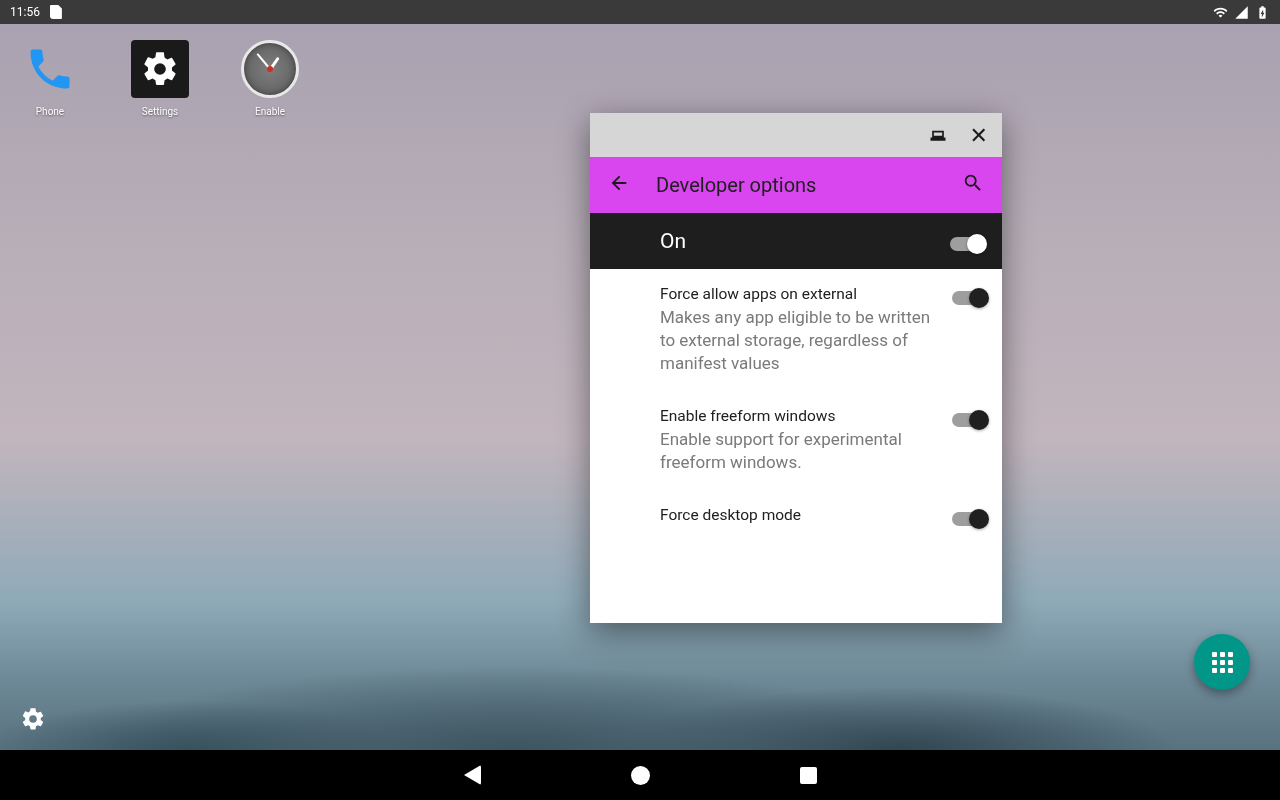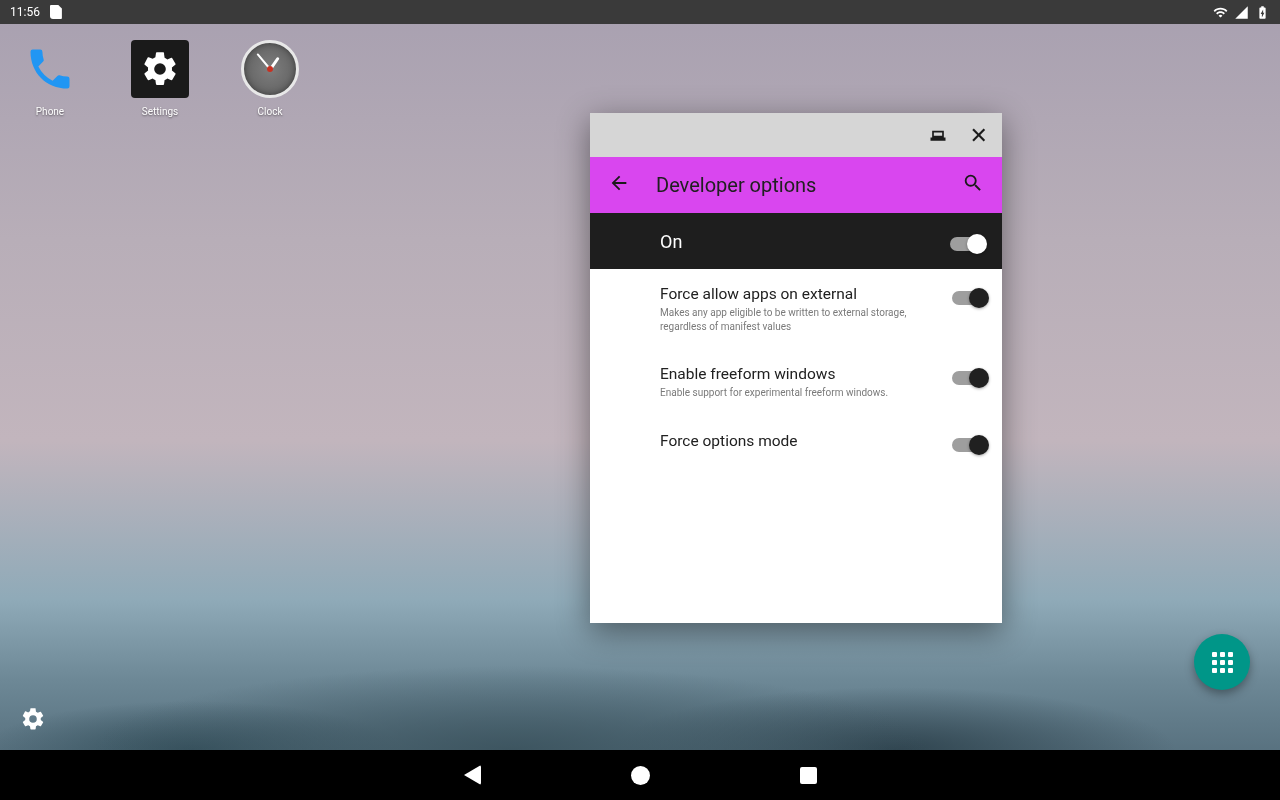--- a/index.html
+++ b/index.html
@@ -44,26 +44,26 @@
   background: #fff; box-shadow: 0 8px 30px rgba(0,0,0,.45); display: flex; flex-direction: column;
   overflow: hidden;
 }
 .window-titlebar { height: 44px; background: #d6d6d6; display: flex; align-items: center; justify-content: flex-end; padding: 0 14px; gap: 22px; }
 .window-titlebar svg { width: 20px; height: 20px; fill: #1a1a1a; cursor: pointer; }
 .close-x { font-size: 22px; font-weight: 400; cursor: pointer; color: #1a1a1a; }
 .window-header { height: 56px; background: #d946ef; display: flex; align-items: center; padding: 0 18px; gap: 26px; }
 .window-header .back svg { width: 22px; height: 22px; fill: #1a1a1a; cursor: pointer; }
 .window-header .title { font-size: 20px; color: #202020; font-weight: 400; flex: 1; }
 .window-header .search svg { width: 22px; height: 22px; fill: #1a1a1a; cursor: pointer; }
-.master-toggle { height: 56px; background: #1e1e1e; color: #fff; display: flex; align-items: center; padding: 0 18px 0 70px; justify-content: space-between; font-size: 18px; }
+.master-toggle { height: 56px; background: #1e1e1e; color: #fff; display: flex; align-items: center; padding: 0 18px 0 70px; justify-content: space-between; font-size: 21px; }
 .settings-list { flex: 1; overflow: hidden; background: #fff; }
 .setting-item { padding: 16px 16px 16px 70px; display: flex; align-items: flex-start; gap: 16px; }
 .setting-text { flex: 1; }
 .setting-title { font-size: 15.5px; color: #212121; margin-bottom: 3px; }
-.setting-desc { font-size: 10px; color: #7a7a7a; line-height: 1.35; }
+.setting-desc { font-size: 17px; color: #7a7a7a; line-height: 1.35; }
 .toggle { position: relative; width: 34px; height: 14px; flex-shrink: 0; margin-top: 6px; cursor: pointer; }
 .toggle-track { position: absolute; inset: 0; background: #9e9e9e; border-radius: 10px; }
 .toggle-thumb { position: absolute; width: 20px; height: 20px; border-radius: 50%; top: -3px; box-shadow: 0 1px 3px rgba(0,0,0,.35); }
 .toggle.on .toggle-track { background: #9e9e9e; }
 .toggle.on .toggle-thumb { right: -3px; background: #202020; }
 .toggle.on.white .toggle-thumb { background: #fff; }
 
 .fab { position: absolute; right: 30px; bottom: 110px; width: 56px; height: 56px; border-radius: 50%; background: #009688; display: flex; align-items: center; justify-content: center; box-shadow: 0 4px 10px rgba(0,0,0,.35); cursor: pointer; }
 .fab-grid { display: grid; grid-template-columns: repeat(3, 5px); grid-template-rows: repeat(3, 5px); gap: 3px; }
 .fab-grid span { background: #fff; border-radius: 1px; }
@@ -120,21 +120,21 @@
     <span class="app-icon-label">Settings</span>
   </div>
   <div class="app-icon">
     <div class="app-icon-image">
         <div class="clock-icon-box">
       <div class="clock-hand clock-hour"></div>
       <div class="clock-hand clock-min"></div>
       <div class="clock-dot-c"></div>
     </div>
       </div>
-    <span class="app-icon-label">Clock</span>
+    <span class="app-icon-label">Enable</span>
   </div>
 </div>
 
 <div class="window">
   <div class="window-titlebar">
     <svg viewBox="0 0 24 24">
         <path d="M4 18h16v-2H4v2zM6 8v6h12V8H6z" fill="none" stroke="#1a1a1a" stroke-width="2"></path>
       </svg>
     <span class="close-x">✕</span>
   </div>
@@ -170,21 +170,21 @@
         <div class="setting-title">Enable freeform windows</div>
         <div class="setting-desc">Enable support for experimental freeform windows.</div>
       </div>
       <div class="toggle on">
           <div class="toggle-track"></div>
           <div class="toggle-thumb"></div>
         </div>
     </div>
     <div class="setting-item">
       <div class="setting-text">
-        <div class="setting-title">Force options mode</div>
+        <div class="setting-title">Force desktop mode</div>
       </div>
       <div class="toggle on">
           <div class="toggle-track"></div>
           <div class="toggle-thumb"></div>
         </div>
     </div>
   </div>
 </div>
 
 <div class="fab">

